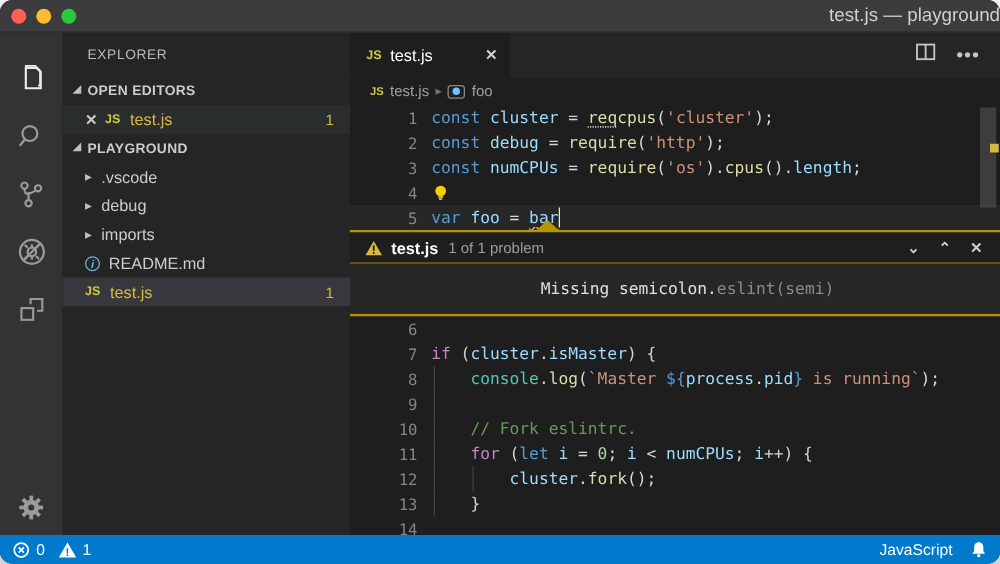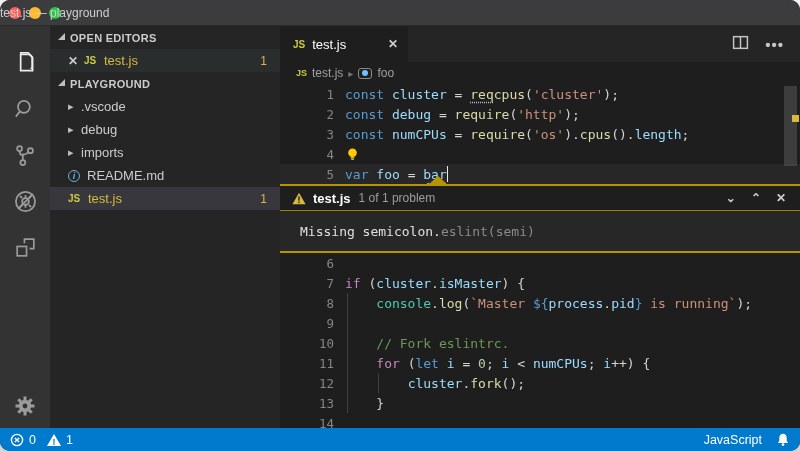--- a/index.html
+++ b/index.html
@@ -5,21 +5,21 @@
   * { margin:0; padding:0; box-sizing:border-box; }
   html,body { background:#ffffff; font-family:"Liberation Sans", sans-serif; }
   .window { width:800px; height:451px; border-radius:10px; overflow:hidden; position:relative;
             background:#1E1E1E; box-shadow:0 10px 30px rgba(0,0,0,.4); }
 
   
   .titlebar { height:26px; background:#3C3C3E; border-bottom:1px solid #2a2a2a;
               display:flex; align-items:center; position:relative; }
   .lights { display:flex; gap:8px; margin-left:9px; }
   .light { width:12px; height:12px; border-radius:50%; }
-  .title { position:absolute; left:0; right:0; text-align:left; color:#CFCFCF; font-size:12px; }
+  .title { position:absolute; left:0; right:0; text-align:right; color:#CFCFCF; font-size:15px; }
 
   
   .main { display:flex; height:402px; }
   .activitybar { width:50px; background:#333333; display:flex; flex-direction:column; align-items:center;
                  padding-top:14px; position:relative; }
   .act-icon { width:36px; height:46px; display:flex; align-items:center; justify-content:center; cursor:pointer; }
   .act-icon svg { stroke:#9B9B9B; fill:none; stroke-width:1.6; }
   .act-icon.active svg { stroke:#ECECEC; }
   .act-gear { position:absolute; bottom:10px; left:0; width:50px; display:flex; justify-content:center; }
 
@@ -85,21 +85,21 @@
   .peek-anchor { position:absolute; top:-10px; left:148px; width:0; height:0;
                  border-left:10px solid transparent; border-right:10px solid transparent;
                  border-bottom:9px solid #B89500; }
   .peek-header { height:25px; background:#1E1E1E; border-bottom:1px solid #A08000;
                  display:flex; align-items:center; padding:0 14px 0 12px;
                  font-family:"Liberation Sans", sans-serif; }
   .peek-file { color:#FFFFFF; font-size:13px; font-weight:bold; margin:0 8px 0 7px; }
   .peek-count { color:#9D9D9D; font-size:12px; }
   .peek-btns { margin-left:auto; display:flex; gap:15px; color:#CFCFCF; font-size:12px; }
   .peek-btn { cursor:pointer; font-weight:bold; }
-  .peek-body { height:40px; background:#272727; display:flex; align-items:center; padding-left:20px; }
+  .peek-body { height:40px; background:#272727; display:flex; align-items:center; padding-left:20px;justify-content:center; }
   .peek-msg { color:#E0E0E0; }
   .peek-src { color:#8A8A8A; }
 
   .scroll-slider { position:absolute; right:3px; top:2px; width:13px; height:80px;
                    background:rgba(121,121,121,0.35); cursor:pointer; }
   .ruler-warn { position:absolute; right:1px; top:31px; width:7px; height:7px; background:#D7BA3D; }
 
   
   .statusbar { height:23px; background:#007ACC; color:#FFFFFF; display:flex; align-items:center;
                font-size:12.5px; padding:0 10px; }
@@ -176,20 +176,21 @@
               <rect x="2.5" y="10.5" width="4" height="3" transform="rotate(45 12 12)"></rect>
               <rect x="17.5" y="10.5" width="4" height="3" transform="rotate(45 12 12)"></rect>
             </g>
             <circle cx="12" cy="12" r="2.4" fill="#333333"></circle>
           </g>
         </svg>
       </div>
     </div>
 
     <div class="sidebar">
+      <div class="sb-title">EXPLORER</div>
       <div>
           <div class="section-header"><span class="twistie"></span>OPEN EDITORS</div>
           <div class="row hl-open">
             <span class="ic-x">✕</span>
             <span class="ic-js">JS</span>
             <span class="fname warnclr">test.js</span>
             <span class="badge">1</span>
           </div>
           <div class="section-header"><span class="twistie"></span>PLAYGROUND</div>
           <div class="row">

